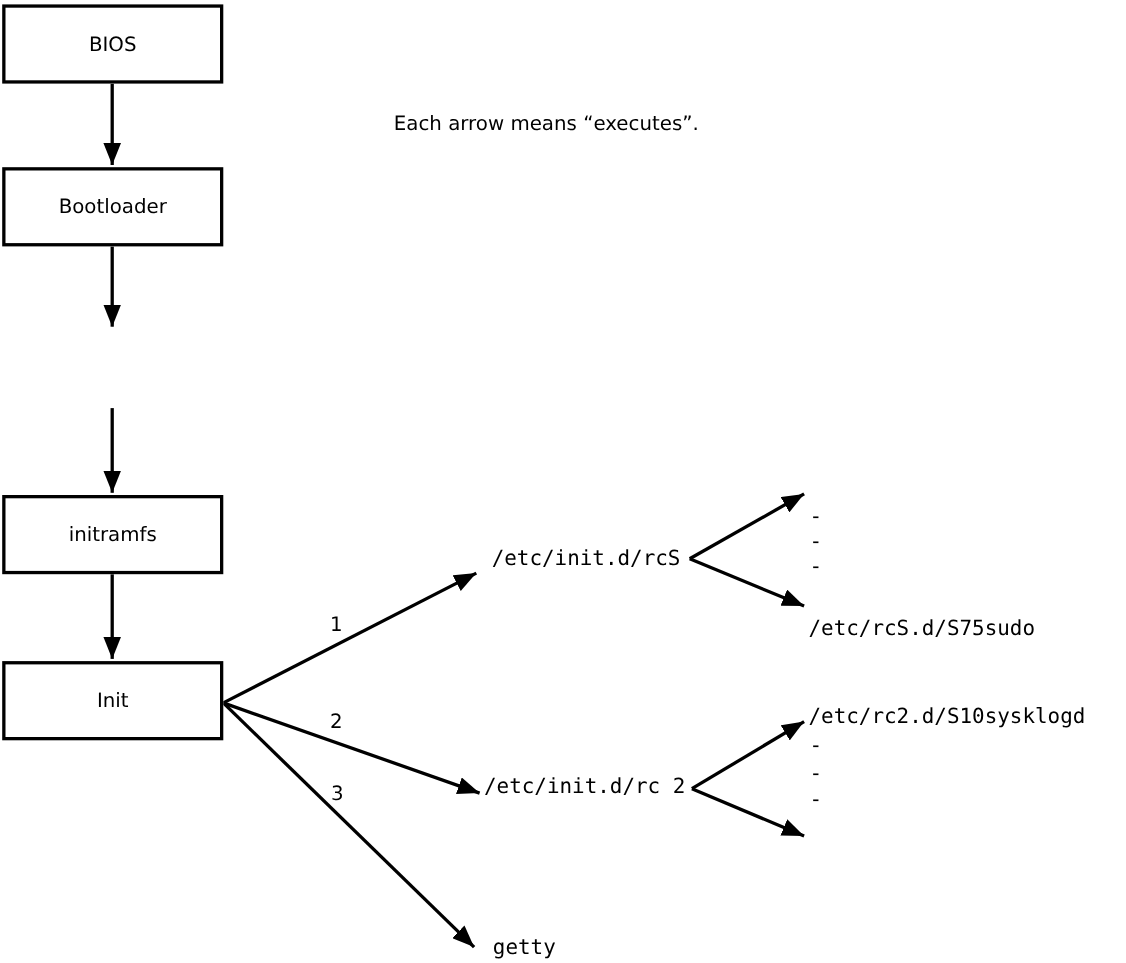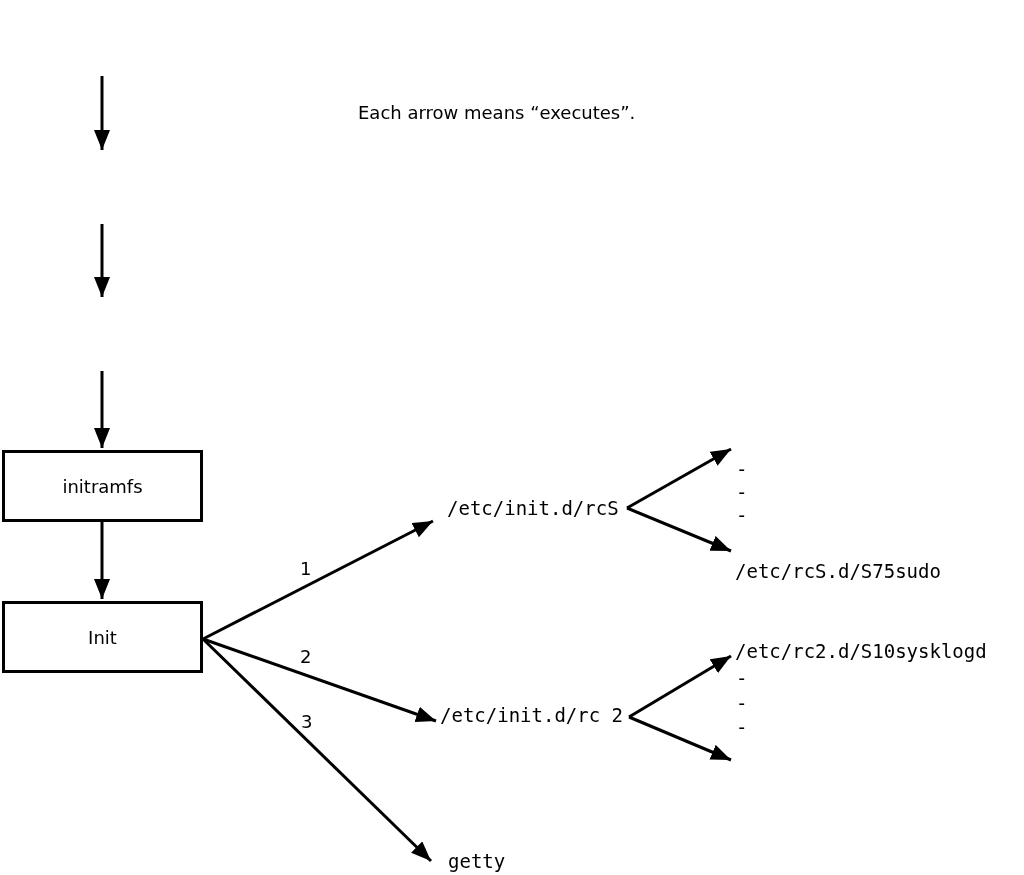--- a/index.html
+++ b/index.html
@@ -73,20 +73,26 @@
     <line x1="203" y1="639" x2="436" y2="721" marker-end="url(#ah)"></line>
     <line x1="203" y1="639" x2="431" y2="861" marker-end="url(#ah)"></line>
 
     <line x1="627" y1="508" x2="731" y2="449" marker-end="url(#ah)"></line>
     <line x1="627" y1="508" x2="731" y2="551" marker-end="url(#ah)"></line>
 
     <line x1="629" y1="717" x2="731" y2="656" marker-end="url(#ah)"></line>
     <line x1="629" y1="717" x2="731" y2="760" marker-end="url(#ah)"></line>
   </svg>
 
+  <div class="node-box" style="top:4px">
+    <span>BIOS</span>
+  </div>
+  <div class="node-box" style="top:152px">
+    <span>Bootloader</span>
+  </div>
   <div class="node-box" style="top:450px">
     <span>initramfs</span>
   </div>
   <div class="node-box" style="top:601px">
     <span>Init</span>
   </div>
 
   <div class="txt" style="left:358px; top:103px">Each arrow means “executes”.</div>
 
   <div class="txt" style="left:300px; top:559px">1</div>

